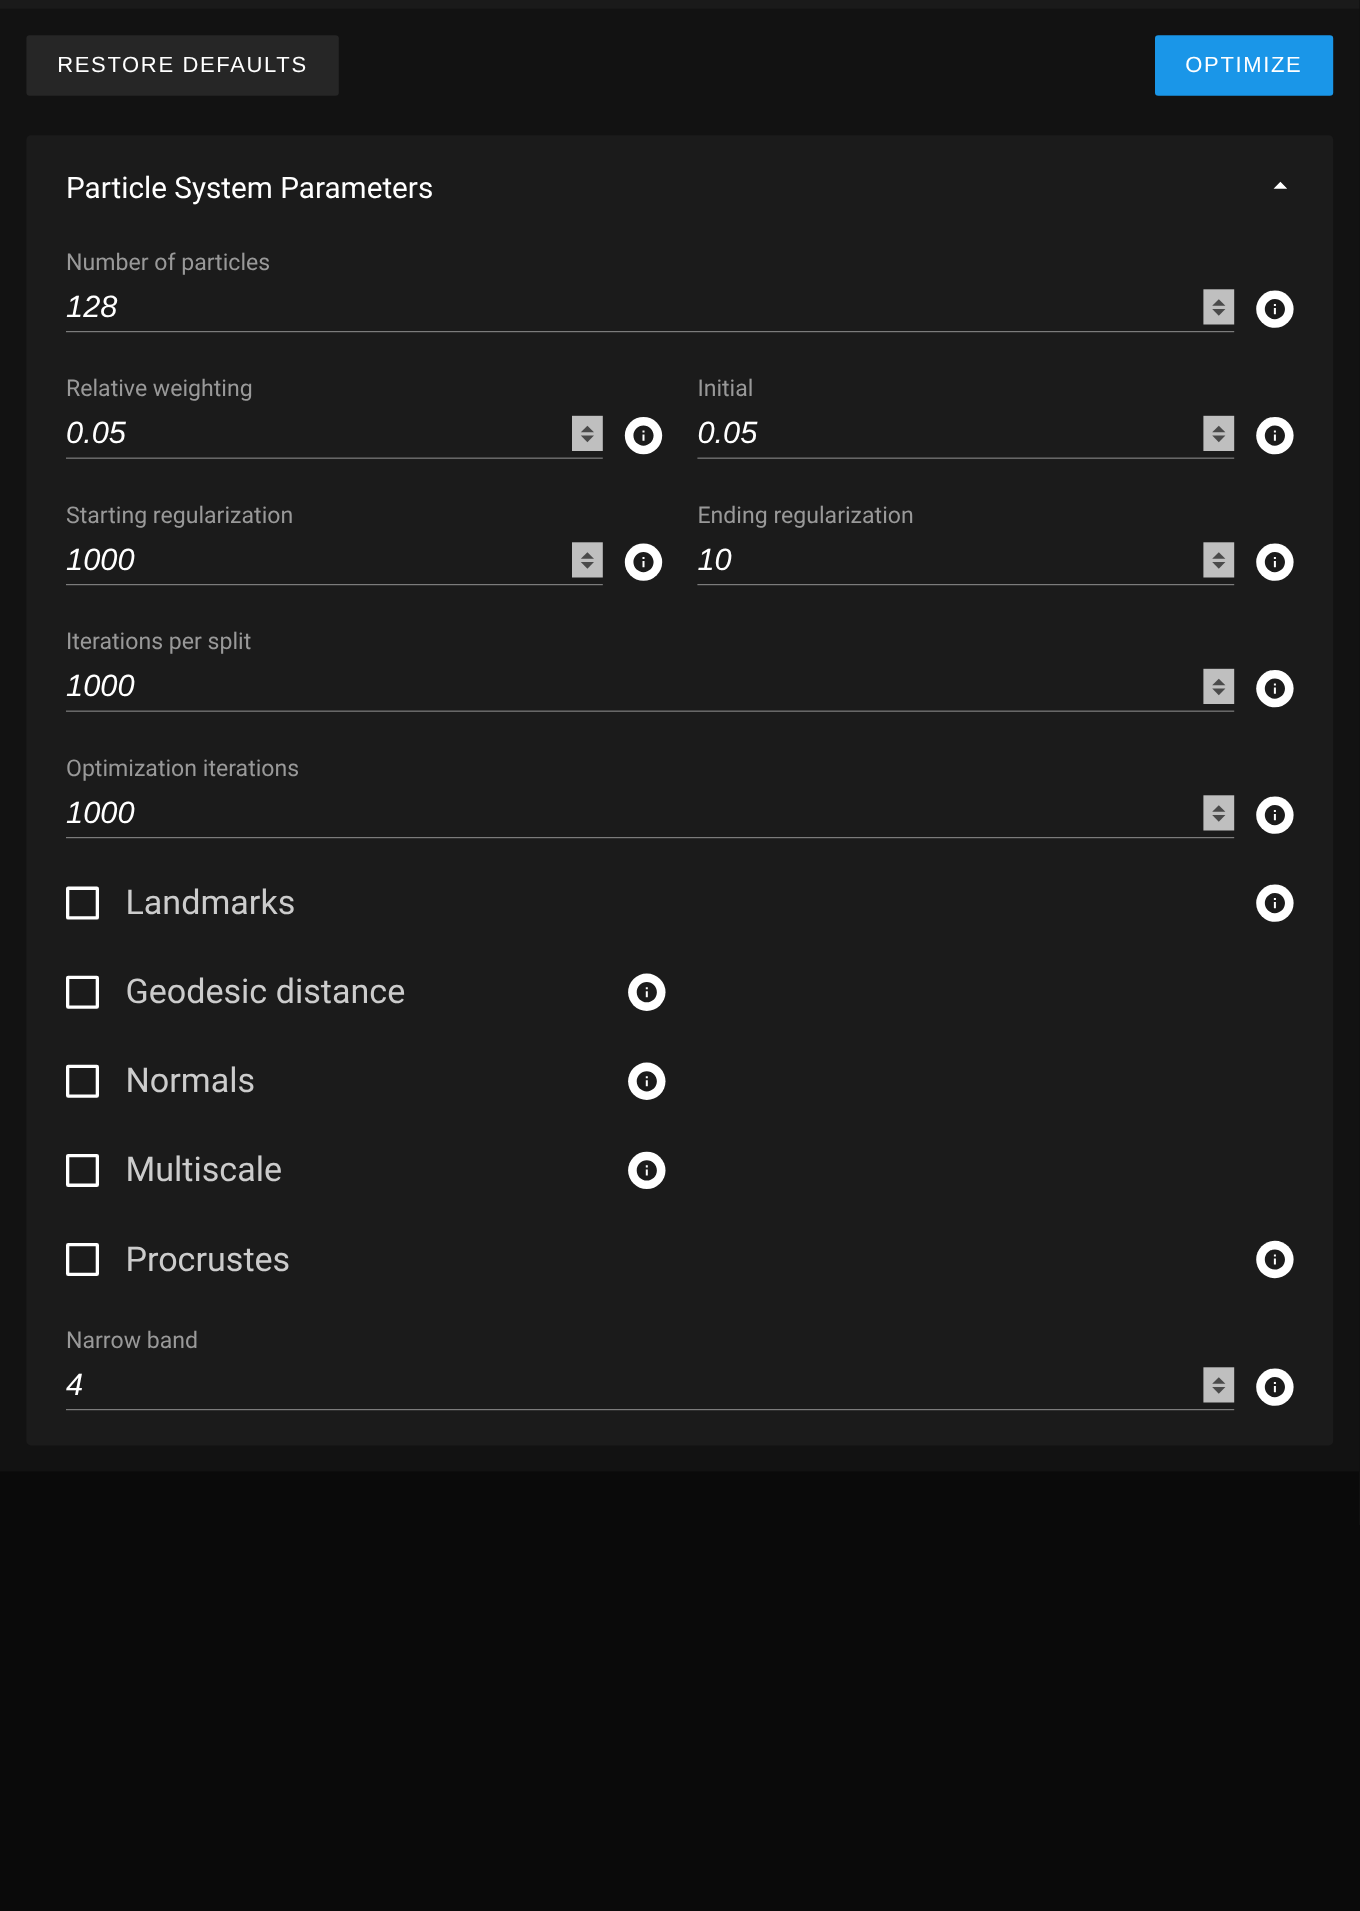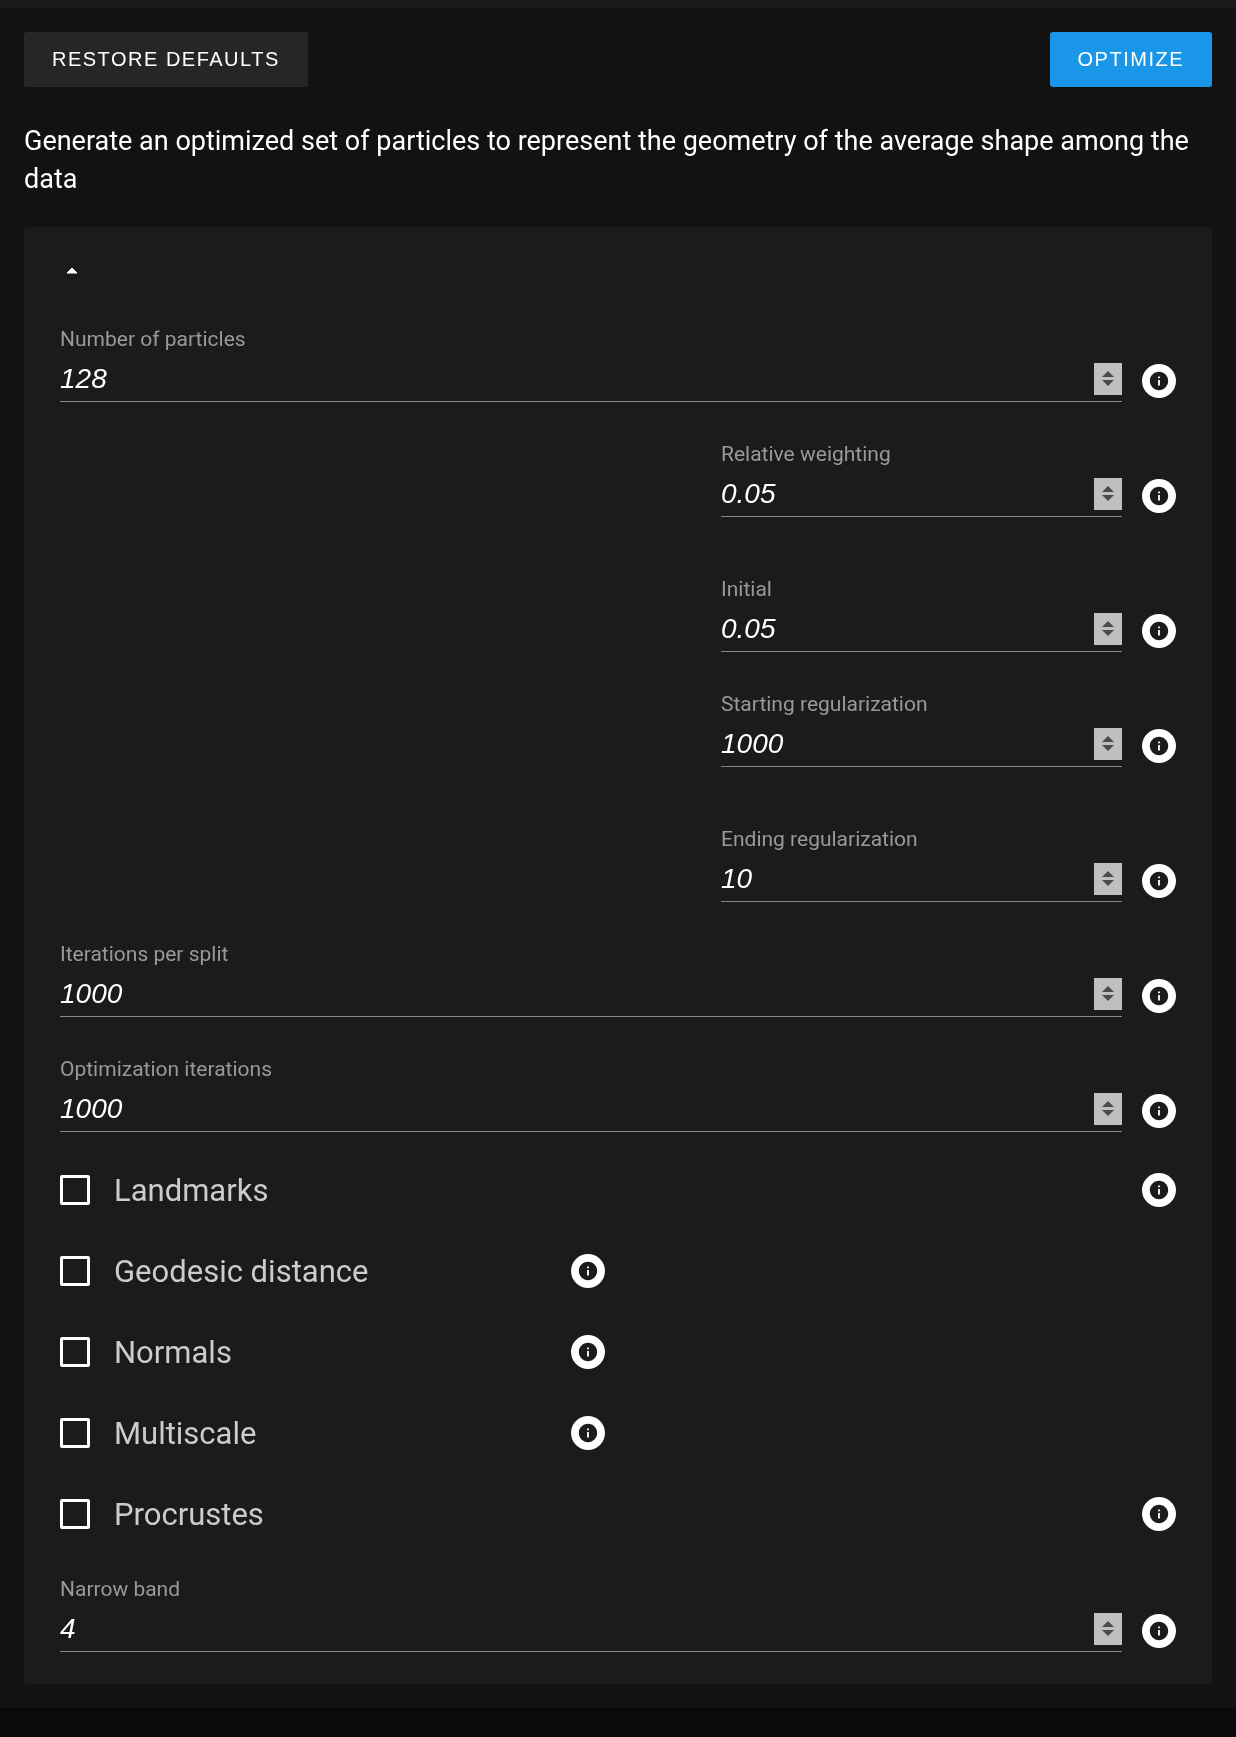--- a/index.html
+++ b/index.html
@@ -71,22 +71,21 @@
       height: 24px;
       color: #ffffff;
     }
     .field-row {
       display: flex;
       align-items: flex-end;
       margin-bottom: 40px;
       gap: 20px;
     }
     .field-row.dual {
-      gap: 60px;
-      flex-direction: column;
+      gap: 32px;
     }
     .field-group {
       flex: 1;
       display: flex;
       align-items: flex-end;
       gap: 20px;
     }
     .field {
       flex: 1;
       display: flex;
@@ -199,25 +198,25 @@
 </head>
 <body>
 
 <div class="outer-container">
 
   <div class="top-bar">
     <button class="btn btn-restore">Restore Defaults</button>
     <button class="btn btn-optimize">Optimize</button>
   </div>
 
-  <p class="description">Generate an optimized set of particles to represent the geometry of the average shape among the data</p>
 
   <div class="panel">
 
     <div class="section-header">
+      <span class="section-title">Particle System Parameters</span>
       <span>
         <svg class="chevron" viewBox="0 0 24 24" fill="currentColor">
             <path d="M7 14l5-5 5 5z" stroke="white" stroke-width="1"></path>
           </svg>
       </span>
     </div>
 
     <div class="field-row">
       <div class="field">
         <label class="field-label">Number of particles</label>

